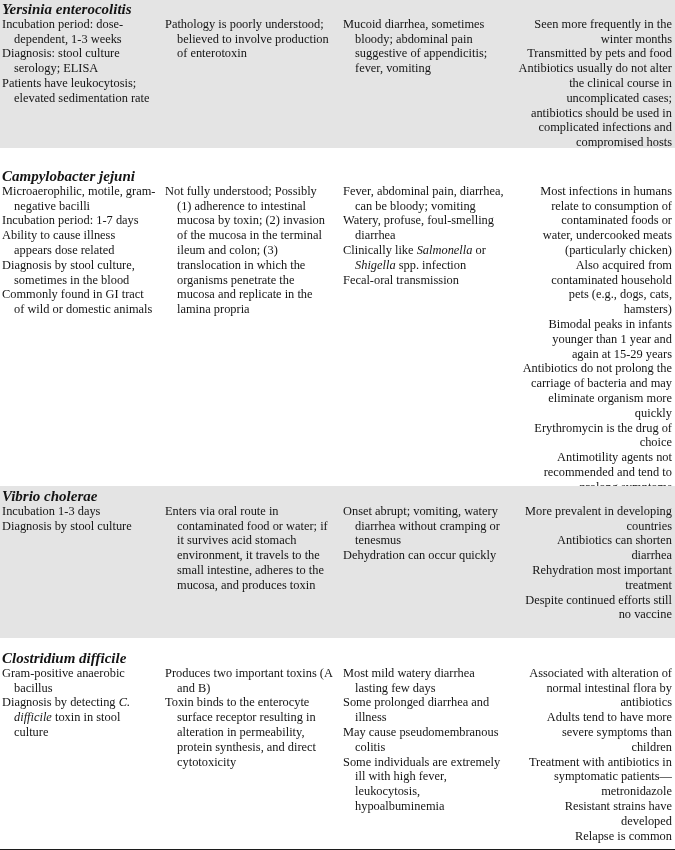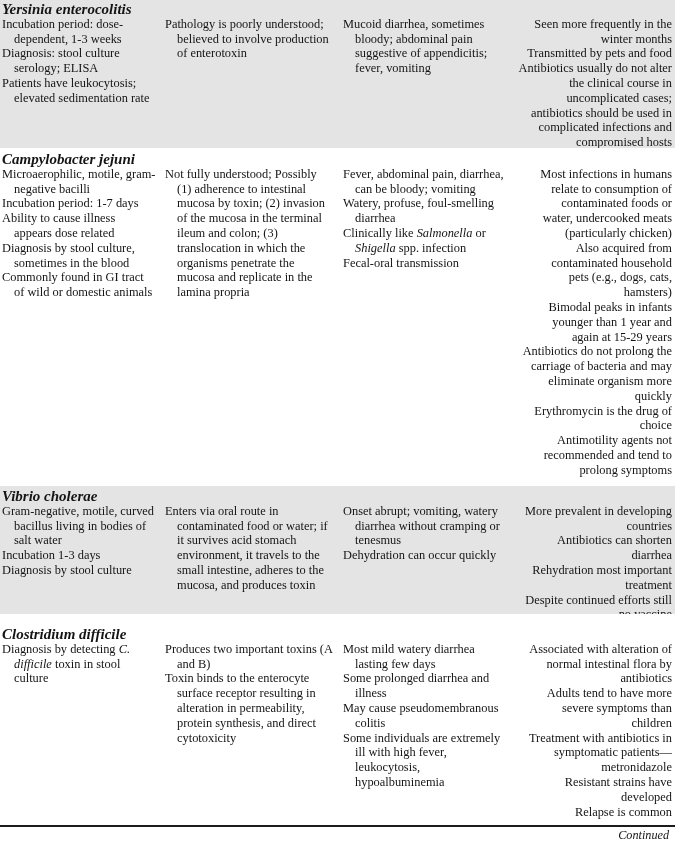--- a/index.html
+++ b/index.html
@@ -15,22 +15,22 @@
     background: #ffffff;
     overflow: hidden;
   }
   .row {
     box-sizing: border-box;
     padding-left: 2px;
     overflow: hidden;
   }
   .row.shaded { background: #e4e4e4; }
   #row-yersinia      { height: 148px; padding-top: 2px; }
-  #row-campylobacter { height: 338px; padding-top: 4px; }
-  #row-vibrio        { height: 128px; padding-top: 3px; }
+  #row-campylobacter { height: 338px; padding-top: 21px; }
+  #row-vibrio        { height: 152px; padding-top: 3px; }
   #row-clostridium   { height: 211px; padding-top: 13px; }
   .heading {
     margin: 0;
     font-size: 15px;
     font-weight: 700;
     font-style: italic;
     line-height: 14.8px;
   }
   .cols {
     display: grid;
@@ -111,21 +111,20 @@
         <div class="item">Erythromycin is the drug of choice</div>
         <div class="item">Antimotility agents not recommended and tend to prolong symptoms</div>
       </div>
     </div>
   </section>
 
   <section class="row shaded" id="row-vibrio">
     <h3 class="heading">Vibrio cholerae</h3>
     <div class="cols">
       <div class="cell">
-        <div class="item">Gram-negative, motile, curved bacillus living in bodies of salt water</div>
         <div class="item">Incubation 1-3 days</div>
         <div class="item">Diagnosis by stool culture</div>
       </div>
       <div class="cell">
         <div class="item">Enters via oral route in contaminated food or water; if it survives acid stomach environment, it travels to the small intestine, adheres to the mucosa, and produces toxin</div>
       </div>
       <div class="cell">
         <div class="item">Onset abrupt; vomiting, watery diarrhea without cramping or tenesmus</div>
         <div class="item">Dehydration can occur quickly</div>
       </div>
@@ -135,20 +134,21 @@
         <div class="item">Rehydration most important treatment</div>
         <div class="item">Despite continued efforts still no vaccine</div>
       </div>
     </div>
   </section>
 
   <section class="row" id="row-clostridium">
     <h3 class="heading">Clostridium difficile</h3>
     <div class="cols">
       <div class="cell">
+        <div class="item">Gram-positive anaerobic bacillus</div>
         <div class="item"><span>Diagnosis by detecting </span><i>C. difficile</i><span> toxin in stool culture</span></div>
       </div>
       <div class="cell">
         <div class="item">Produces two important toxins (A and B)</div>
         <div class="item">Toxin binds to the enterocyte surface receptor resulting in alteration in permeability, protein synthesis, and direct cytotoxicity</div>
       </div>
       <div class="cell">
         <div class="item">Most mild watery diarrhea lasting few days</div>
         <div class="item">Some prolonged diarrhea and illness</div>
         <div class="item">May cause pseudomembranous colitis</div>

